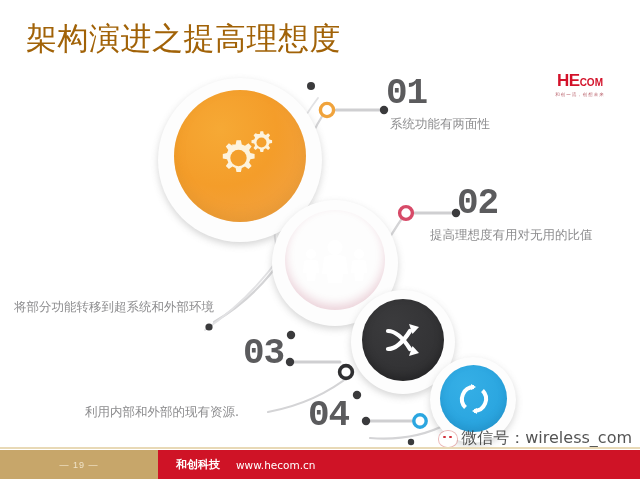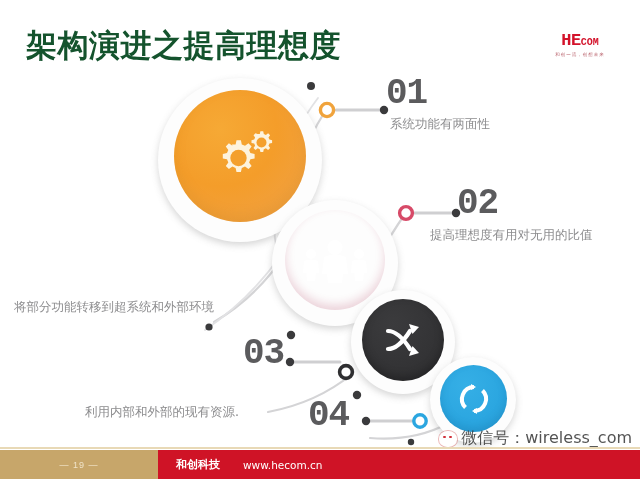--- a/index.html
+++ b/index.html
@@ -7,33 +7,34 @@
     width:640px;height:479px;
     background:#ffffff;
     font-family:"Liberation Sans","DejaVu Sans",sans-serif;
     overflow:hidden;
     position:relative;
   }
   .slide{position:absolute;inset:0;background:#fff;overflow:hidden;}
 
   
   .title{
-    position:absolute;left:26px;top:30px;
+    position:absolute;left:26px;top:23px;
     font-family:"DejaVu Sans","Liberation Sans",sans-serif;
-    font-size:31px;font-weight:bold;color:#14532d;
+    font-size:31px;font-weight:normal;color:#a16207;
     letter-spacing:0.5px;line-height:1;
     white-space:nowrap;
   }
 
   
   .logo{position:absolute;right:14px;top:32px;text-align:center;width:92px;}
   .logo-main{
-    font-family:Liberation Mono, monospace;
+    font-family:Liberation Sans, sans-serif;
     font-weight:bold;font-size:17px;color:#d3122a;line-height:1;
     letter-spacing:-0.5px;
+    margin-top:40px;
   }
   .logo-main .sm{font-size:10px;letter-spacing:0;}
   .logo-sub{
     margin-top:3px;font-size:4.5px;color:#b8606a;letter-spacing:1px;
     font-family:"DejaVu Sans",sans-serif;
   }
   .ring{
     position:absolute;border-radius:50%;
     background:#fdfdfd;
     box-shadow:0 3px 7px rgba(120,120,120,.30);
@@ -92,21 +93,21 @@
   .footer{position:absolute;left:0;bottom:0;width:537px;height:29px;}
   .footer-red{position:absolute;left:0;top:0;width:640px;height:29px;background:#cf1326;}
   .footer-page{
     position:absolute;left:0;top:0;width:158px;height:29px;
     background:#c7a66a;color:#f0e3c8;
     display:flex;align-items:center;justify-content:center;
     font-size:9px;letter-spacing:1px;
   }
   .footer-brand{
     position:absolute;left:176px;top:0;height:29px;
-    display:flex;align-items:center;gap:23px;color:#ffffff;
+    display:flex;align-items:center;gap:16px;color:#ffffff;
   }
   .fb-cn{font-size:11px;font-weight:bold;font-family:"DejaVu Sans",sans-serif;}
   .fb-url{font-size:10.5px;font-family:"DejaVu Sans",sans-serif;}
   .footer-rule{position:absolute;left:0;top:-3px;width:640px;height:2px;background:#e8d9b6;}
 
   
   .wechat{
     position:absolute;right:8px;bottom:30px;
     display:flex;align-items:center;gap:4px;
   }

